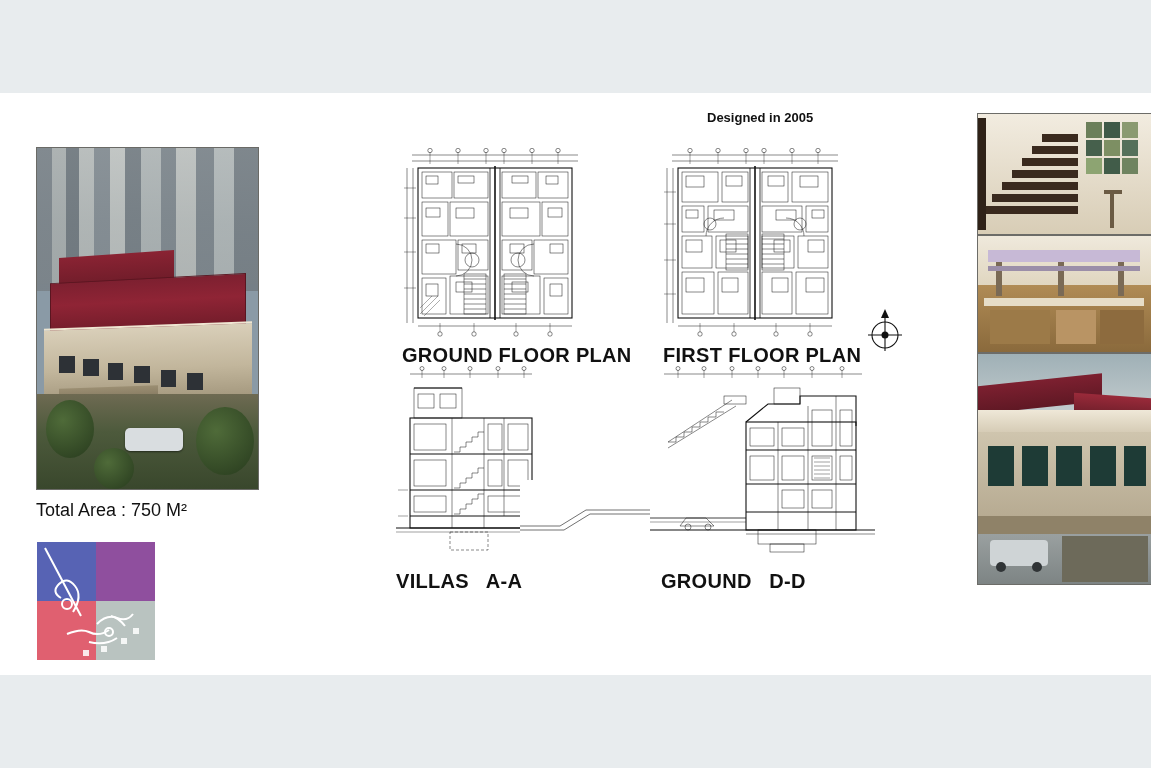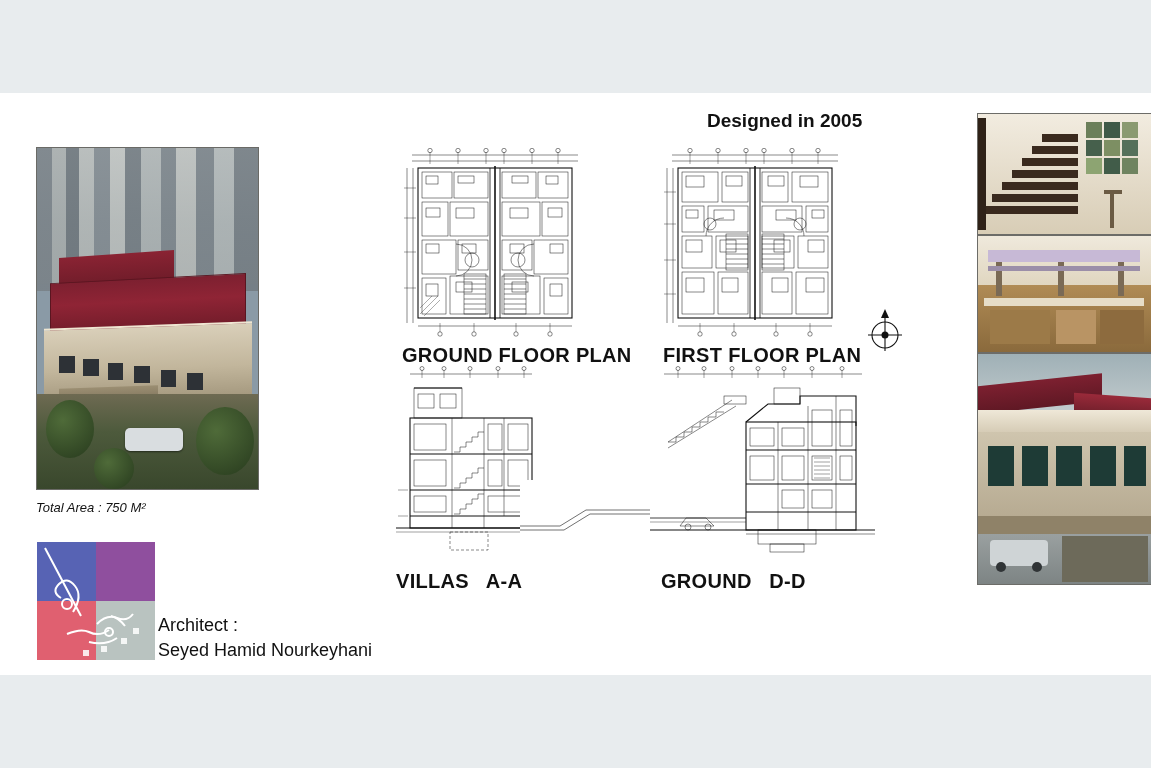--- a/index.html
+++ b/index.html
@@ -36,21 +36,21 @@
     left: 36px; top: 106px;
     font-size: 26px;
     font-weight: bold;
     letter-spacing: 0.5px;
     color: #111;
     white-space: pre;
   }
   .designed {
     position: absolute;
     left: 707px; top: 110px;
-    font-size: 19px;
+    font-size: 13px;
     font-weight: bold;
     color: #111;
     white-space: pre;
   }
 
   
   .photo-main {
     position: absolute;
     left: 36px; top: 147px;
     width: 221px; height: 341px;
@@ -109,24 +109,23 @@
   }
   .pm-terrace {
     position: absolute; left: 10%; top: 70%; width: 45%; height: 7%;
     background: linear-gradient(180deg, #9b8e72, #6f6550);
     transform: skewY(-2deg);
   }
 
   .total-area {
     position: absolute;
     left: 36px; top: 500px;
-    font-size: 13px;
+    font-size: 18px;
     color: #111;
     white-space: pre;
-    font-style: italic;
   }
 
   
   .logo {
     position: absolute;
     left: 37px; top: 542px;
     width: 118px; height: 118px;
   }
   .logo .q {
     position: absolute; width: 59px; height: 59px;
@@ -265,22 +264,20 @@
       </g>
       <g fill="#ffffff" opacity="0.85">
         <rect x="84" y="96" width="6" height="6"></rect>
         <rect x="96" y="86" width="6" height="6"></rect>
         <rect x="64" y="104" width="6" height="6"></rect>
         <rect x="46" y="108" width="6" height="6"></rect>
       </g>
     </svg>
   </div>
 
-  <div class="architect"><span>Architect :</span>
-<span>Seyed Hamid Nourkeyhani</span></div>
 
   <svg class="dwg" style="left:400px; top:148px;" width="190" height="190" viewBox="0 0 190 190">
     <g stroke="#111" fill="none" stroke-width="0.5">
 
       <line x1="12" y1="7" x2="178" y2="7"></line>
       <line x1="12" y1="13" x2="178" y2="13"></line>
       <g stroke-width="0.4">
         <line x1="30" y1="4" x2="30" y2="16"></line>
           <line x1="58" y1="4" x2="58" y2="16"></line>
         <line x1="86" y1="4" x2="86" y2="16"></line>

